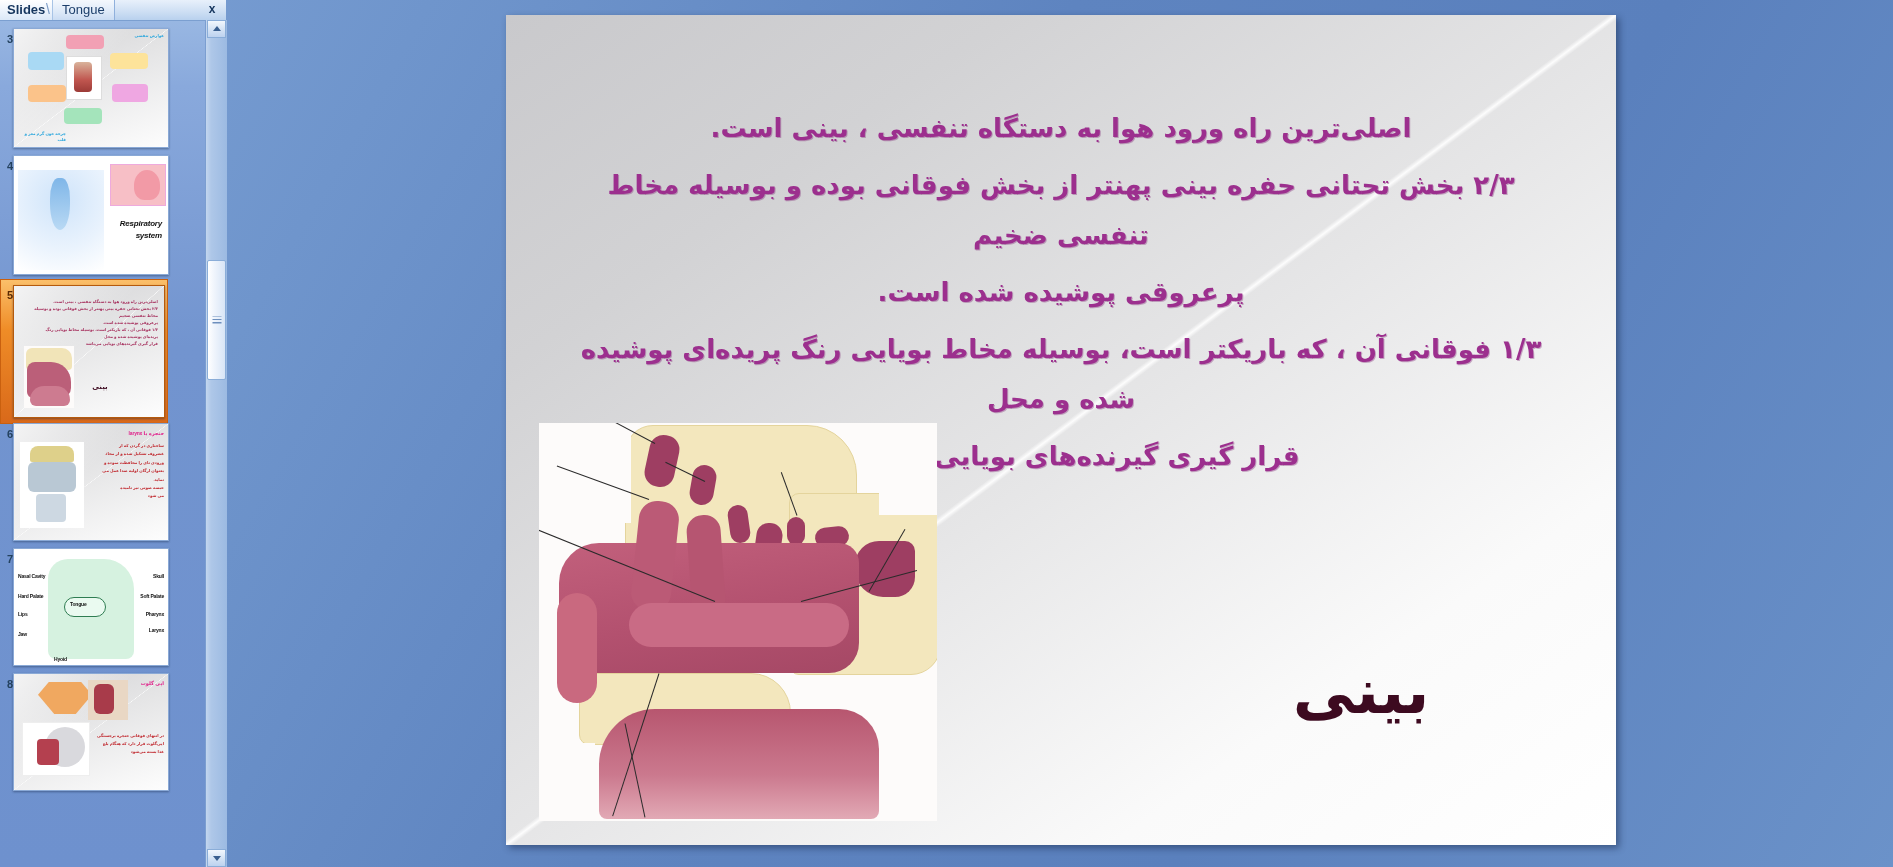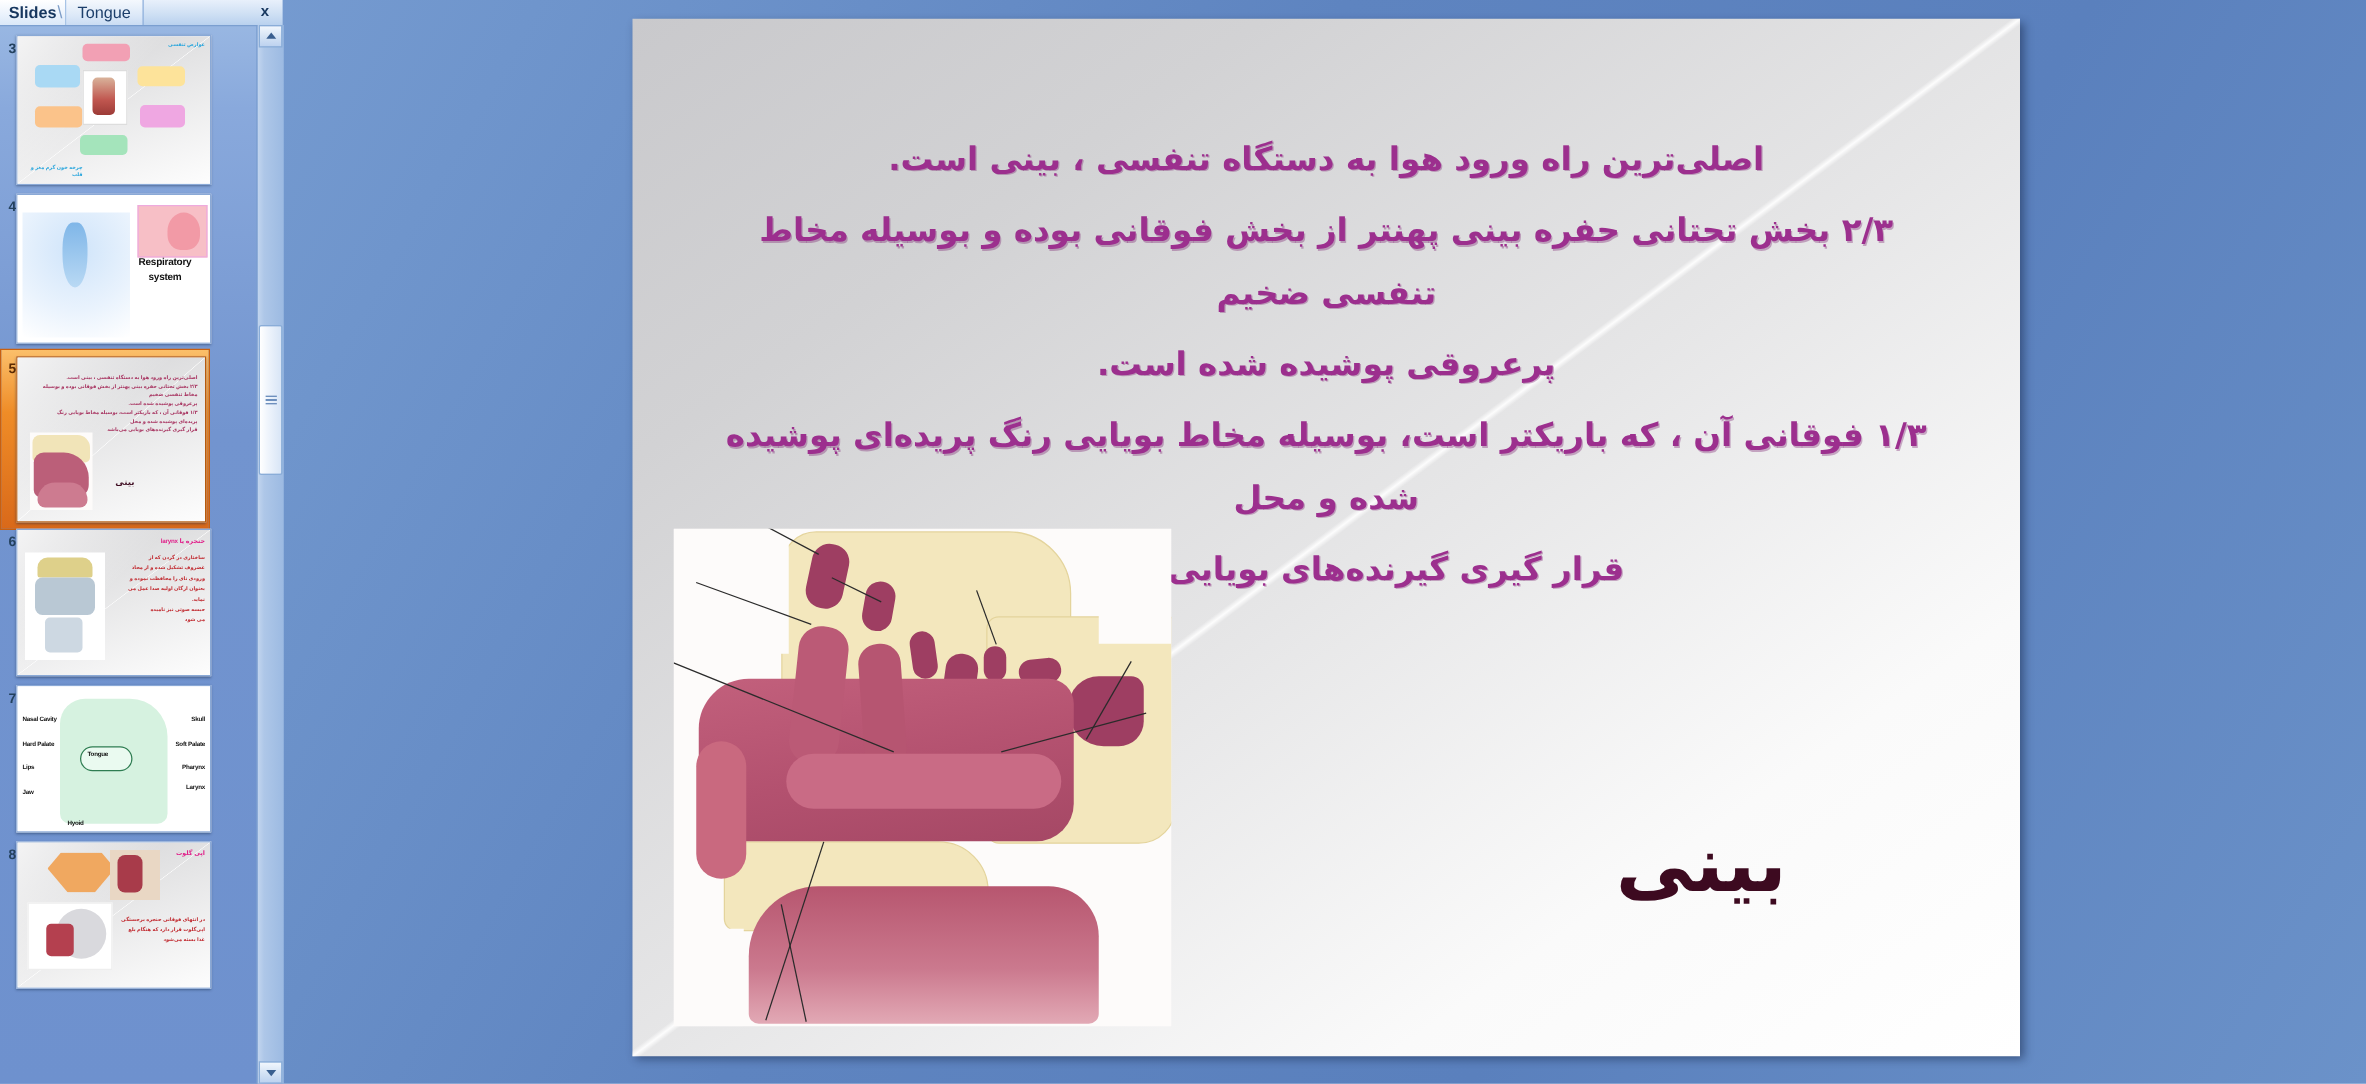--- a/index.html
+++ b/index.html
@@ -194,21 +194,21 @@
       </div>
 
       <div class="thumb-row" style="position:absolute;left:0;top:132px;height:142px;">
         <div class="thumb-num" style="top:8px;">4</div>
         <div class="thumb-frame" style="top:3px;width:154px;height:118px;">
           <div class="slide-mini" style="background:#fff;"></div>
           <div class="mini-img" style="left:4px;top:14px;width:86px;height:100px;background:radial-gradient(circle at 50% 30%,#cfe4fa 0%,#eaf3fd 60%,#ffffff 100%);"></div>
           <div class="mini-img" style="left:36px;top:22px;width:20px;height:52px;background:linear-gradient(180deg,#7fb6e8,#b9d9f4);border-radius:40% 40% 50% 50%;"></div>
           <div class="mini-img" style="left:96px;top:8px;width:54px;height:40px;background:#f7bfc6;border:1px solid #ead;"></div>
           <div class="mini-img" style="left:120px;top:14px;width:26px;height:30px;background:#f29aa6;border-radius:50% 50% 40% 40%;"></div>
-          <div class="mini-txt" style="right:6px;top:48px;width:60px;direction:ltr;text-align:center;font-size:8px;color:#111;">Respiratory system</div>
+          <div class="mini-txt" style="right:6px;top:62px;width:60px;direction:ltr;font-size:8px;color:#111;font-style:italic;">Respiratory system</div>
         </div>
       </div>
 
       <div class="thumb-row" style="position:absolute;left:0;top:259px;height:148px;">
         <div class="sel-wrap" style="top:0;width:166px;height:143px;"></div>
         <div class="thumb-num" style="top:10px;color:#5b2a04;">5</div>
         <div class="thumb-frame" style="top:6px;left:13px;width:150px;height:131px;border:1px solid #b55a0d;">
           <div class="slide-mini"></div>
           <div class="mini-diag"></div>
           <div class="mini-txt" style="right:6px;top:12px;width:128px;font-size:4px;color:#a7325f;line-height:1.75;">

